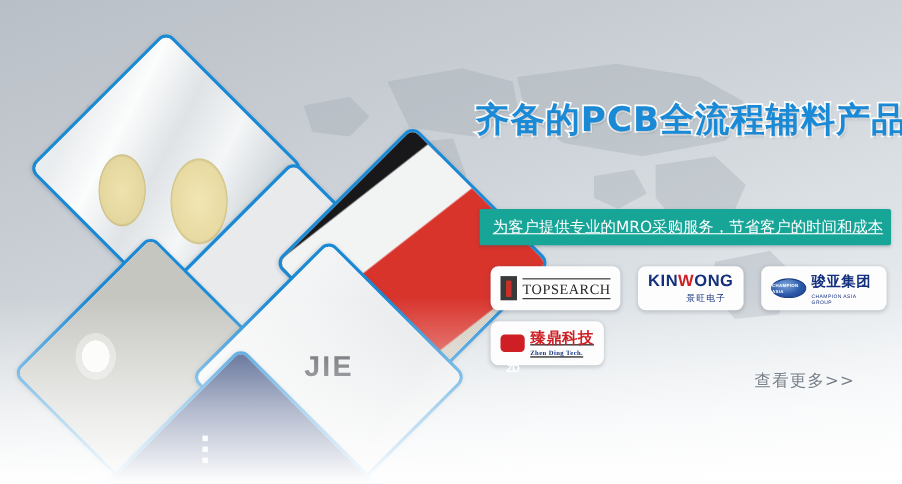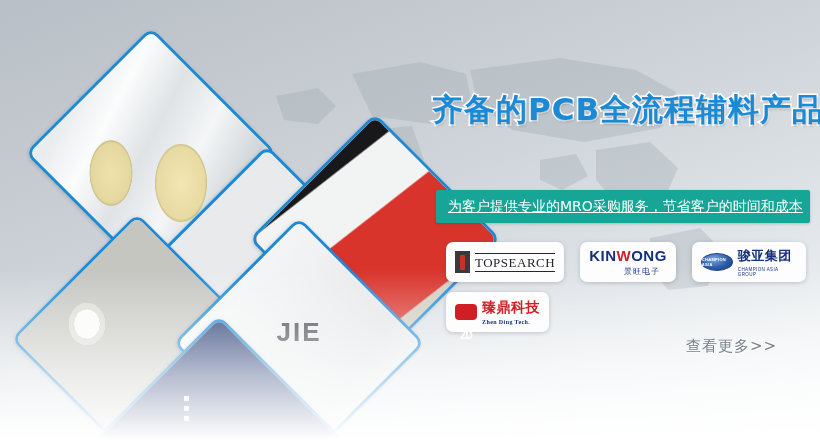--- a/index.html
+++ b/index.html
@@ -136,21 +136,21 @@
   .ca-txt{line-height:1;}
   .ca-cn{font:700 13px "DejaVu Sans",sans-serif;color:#14307d;letter-spacing:.5px;}
   .ca-en{font:400 4.5px "Liberation Sans",sans-serif;color:#14307d;letter-spacing:.4px;margin-top:2px;}
   
   .lg-zhending{gap:5px;}
   .zd-mark{
     width:22px;height:16px;background:#cf1f25;border-radius:4px;flex:none;
     display:flex;align-items:center;justify-content:center;
   }
   .zd-mark span{font:700 10px "Liberation Sans",sans-serif;color:#fff;letter-spacing:-1px;margin-top:47px;}
-  .zd-txt{line-height:1;}
+  .zd-txt{line-height:1;text-decoration:underline;}
   .zd-cn{font:700 14px "DejaVu Sans",sans-serif;color:#cf1f25;letter-spacing:.5px;}
   .zd-en{font:700 6px "Liberation Serif",serif;color:#14307d;letter-spacing:.4px;margin-top:2px;}
   
   .more{
     position:absolute;left:686px;top:316px;
     font:400 15px "DejaVu Sans","Liberation Sans",sans-serif;
     color:#77808a;letter-spacing:1px;cursor:pointer;
     text-shadow:0 1px 1px rgba(255,255,255,.9);
     margin-top:21px;
   }

